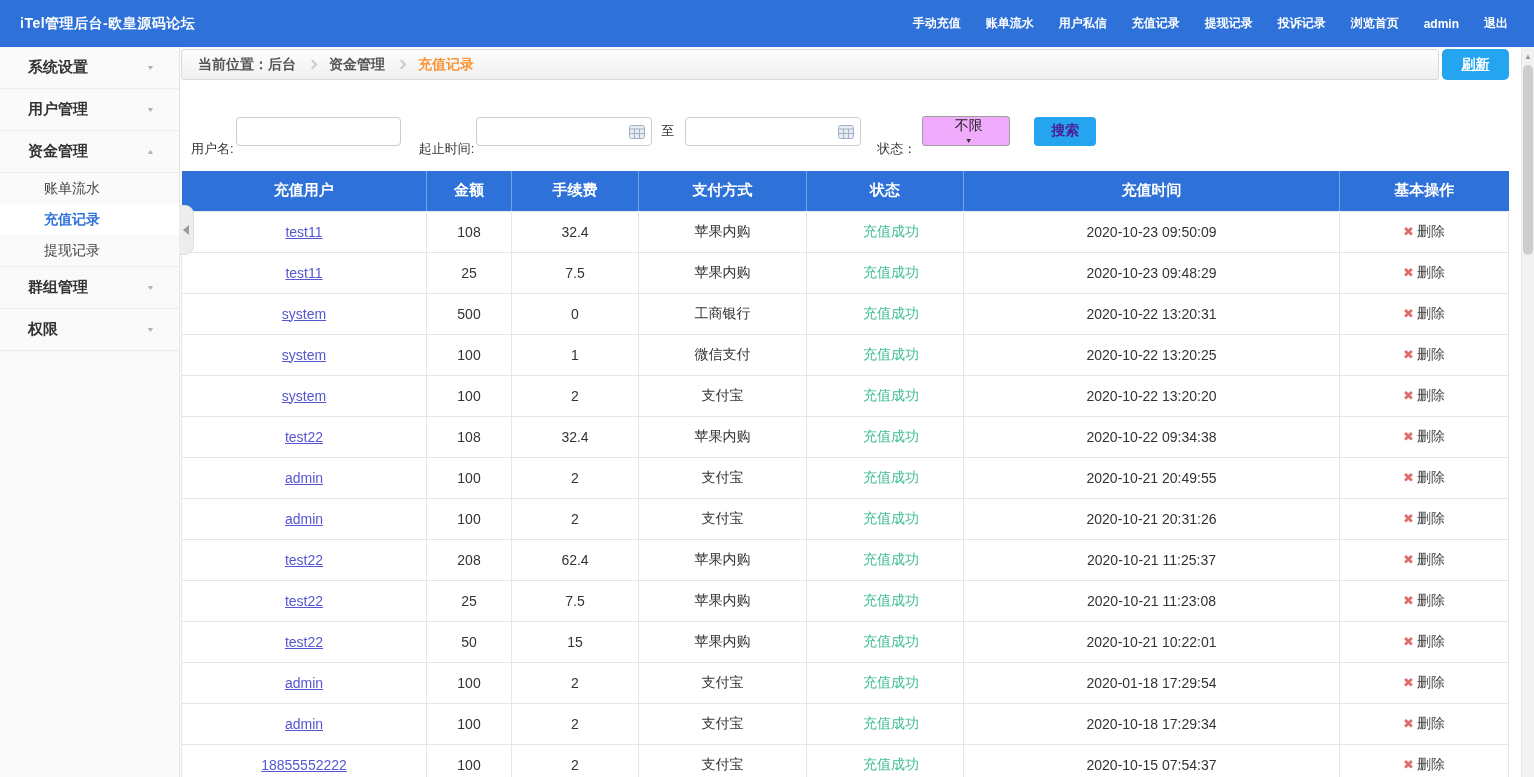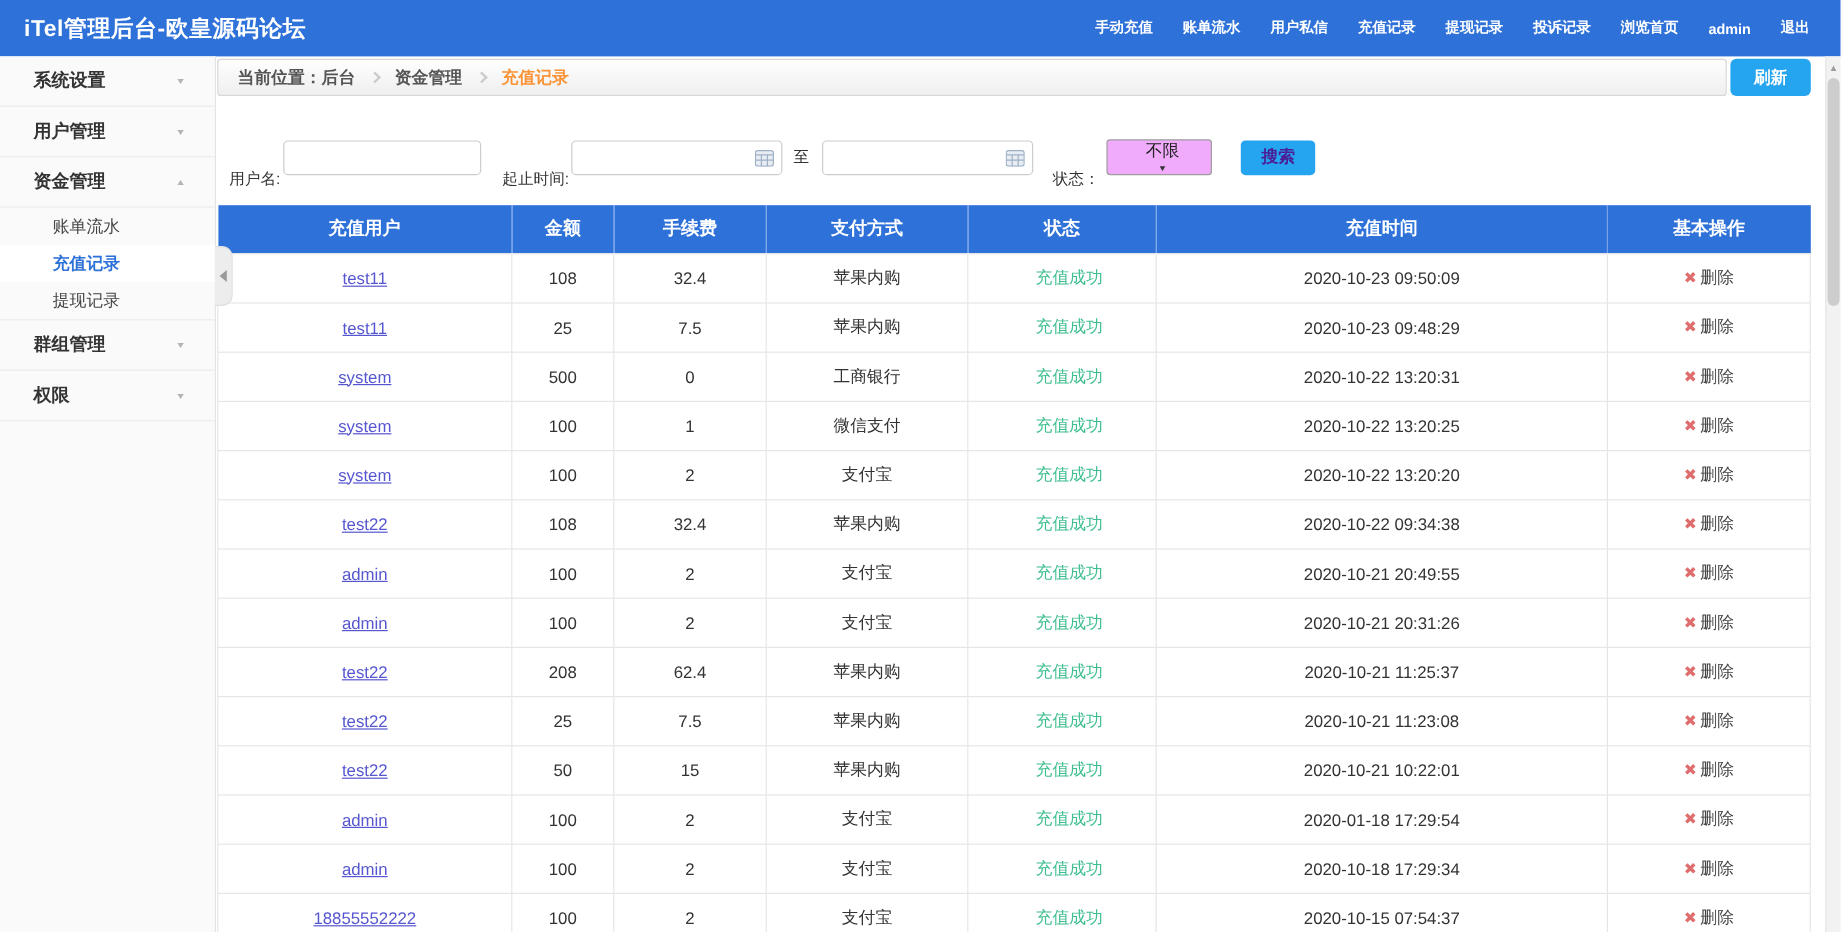--- a/index.html
+++ b/index.html
@@ -2,21 +2,21 @@
 <html style="--topbar-blue: #2e72d9; --button-blue: #25a4ef; --link-color: #5656d0; --success-green: #3fbf8f; --delete-red: #df6d6d; --breadcrumb-active: #fb9337;"><head>
 <meta charset="utf-8">
 <style>
   * { margin:0; padding:0; box-sizing:border-box; }
   html,body { background:#fff; }
   body { font-family:"Liberation Sans","DejaVu Sans",sans-serif; }
   .page { position:relative; width:1534px; height:777px; overflow:hidden; background:#fff; }
 
   
   .topbar { height:47px; background:var(--topbar-blue); display:flex; align-items:center; justify-content:space-between; padding:0 26px 0 20px; }
-  .topbar-title { color:#fff; font-size:19px; font-weight:bold; letter-spacing:.5px; }
+  .topbar-title { color:#fff; font-size:14px; font-weight:bold; letter-spacing:.5px; }
   .topbar-nav { display:flex; align-items:center; gap:25px; }
   .nav-link { color:#fff; font-size:12px; font-weight:bold; text-decoration:none; cursor:pointer; white-space:nowrap; }
 
   
   .layout { display:flex; height:730px; }
   .sidebar { position:relative; width:180px; flex-shrink:0; background:#fafafa; border-right:1px solid #e4e4e4; }
   .side-item { height:42px; display:flex; align-items:center; justify-content:space-between; padding:0 24px 0 28px; border-bottom:1px solid #ececec; font-size:15px; font-weight:bold; color:#333; cursor:pointer; }
   .side-arrow { font-size:9px; color:#b3b3b3; transform:scaleY(.8); }
   .side-sub { border-bottom:1px solid #ececec; }
   .side-sub-item { height:31px; line-height:31px; padding-left:44px; font-size:14px; color:#444; cursor:pointer; }
@@ -25,21 +25,21 @@
   .collapse-tri { width:0; height:0; border-top:5px solid transparent; border-bottom:5px solid transparent; border-right:6px solid #9a9a9a; }
 
   .main { flex:1; padding:2px 25px 0 1px; overflow:hidden; }
 
   
   .crumb-row { display:flex; align-items:flex-start; gap:3px; }
   .breadcrumb { flex:1; height:31px; background:linear-gradient(#fefefe,#efefef); border:1px solid #d8d8d8; border-radius:3px; padding:0 16px; display:flex; align-items:center; gap:13px; font-size:14px; font-weight:bold; color:#555; }
   .crumb-sep { width:7px; height:7px; border-top:2px solid #ccc; border-right:2px solid #ccc; transform:rotate(45deg); margin-top:-1px; }
   .crumb-link { color:#555; cursor:pointer; }
   .crumb-last { color:var(--breadcrumb-active); cursor:pointer; }
-  .refresh-btn { width:67px; height:31px; background:var(--button-blue); color:#fff; border:none; border-radius:5px; font-size:14px; font-weight:bold; cursor:pointer; font-family:inherit; }
+  .refresh-btn { width:67px; height:31px; background:var(--button-blue); color:#fff; border:none; border-radius:5px; font-size:14px; font-weight:bold; cursor:pointer; font-family:inherit;text-decoration:underline; }
 
   
   .filter-row { display:flex; align-items:center; margin:24px 0 0 10px; font-size:13px; color:#333; }
   .flabel { white-space:nowrap;margin-top:36px; }
   .text-input { height:29px; border:1px solid #ccc; border-radius:4px; padding:0 8px; font-size:13px; color:#333; outline:none; font-family:inherit; }
   .username-input { width:165px; margin-left:2px; }
   .date-wrap { position:relative; display:inline-block; margin-left:2px; }
   .date-input { width:176px; padding-right:28px; }
   .cal-icon { position:absolute; right:7px; top:8px; cursor:pointer; }
   .to-label { margin:0 9px 0 9px; }

